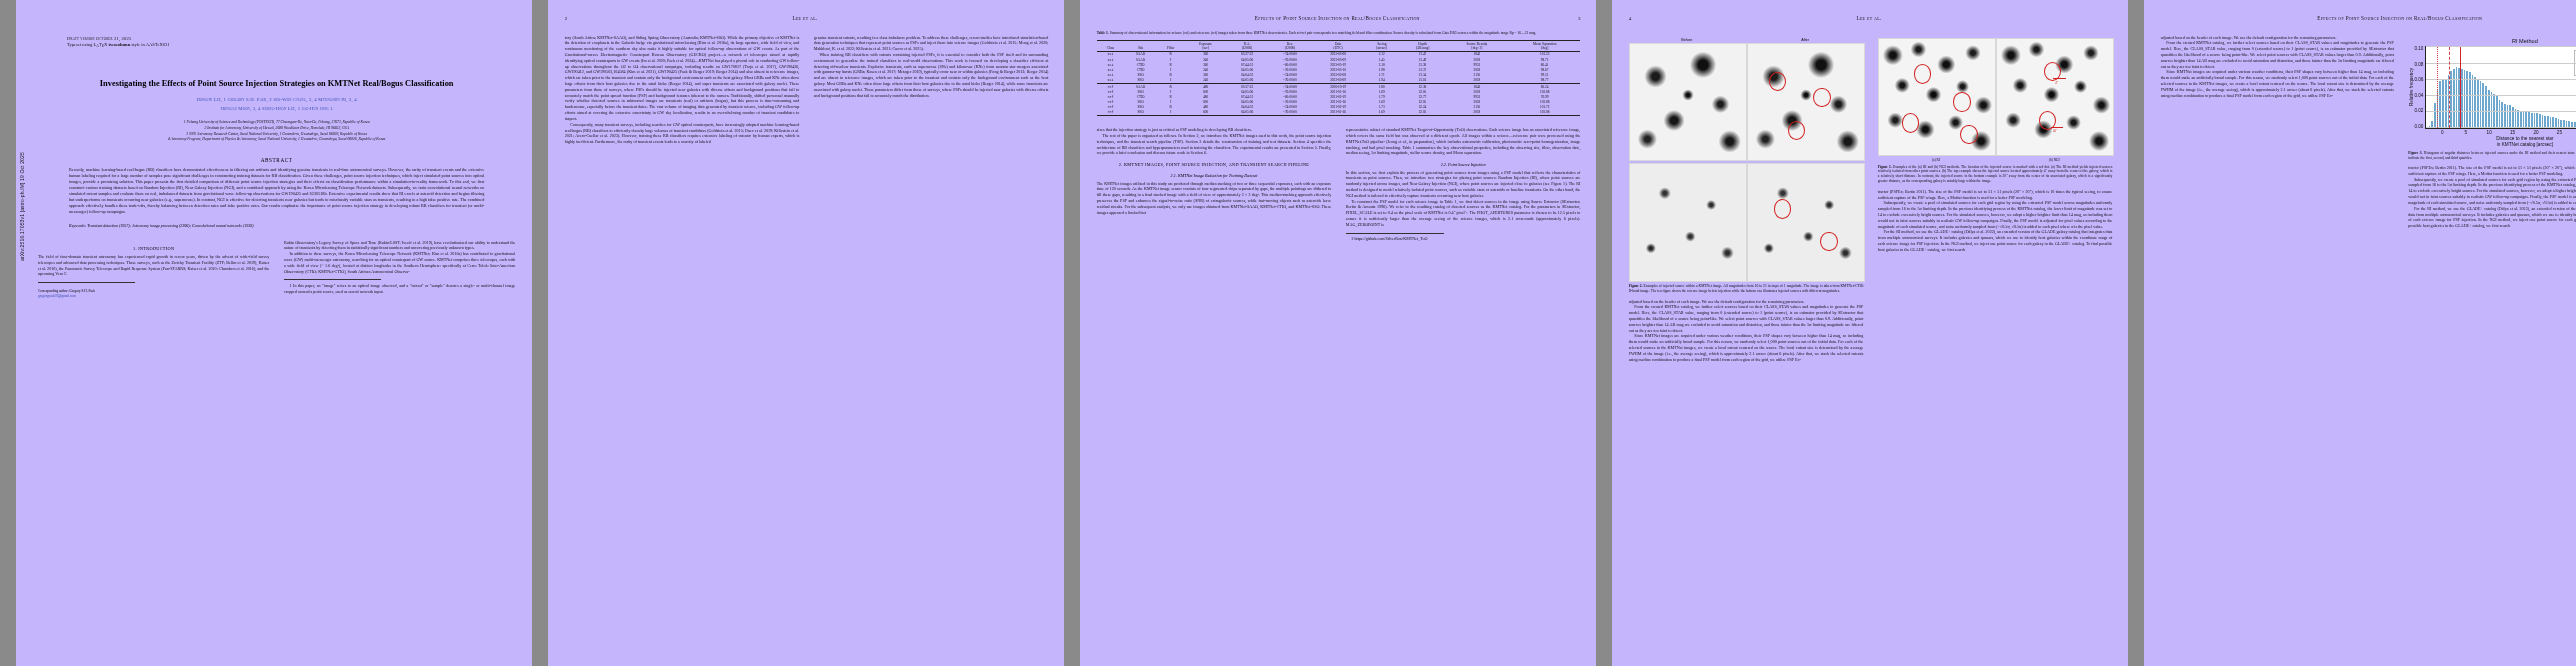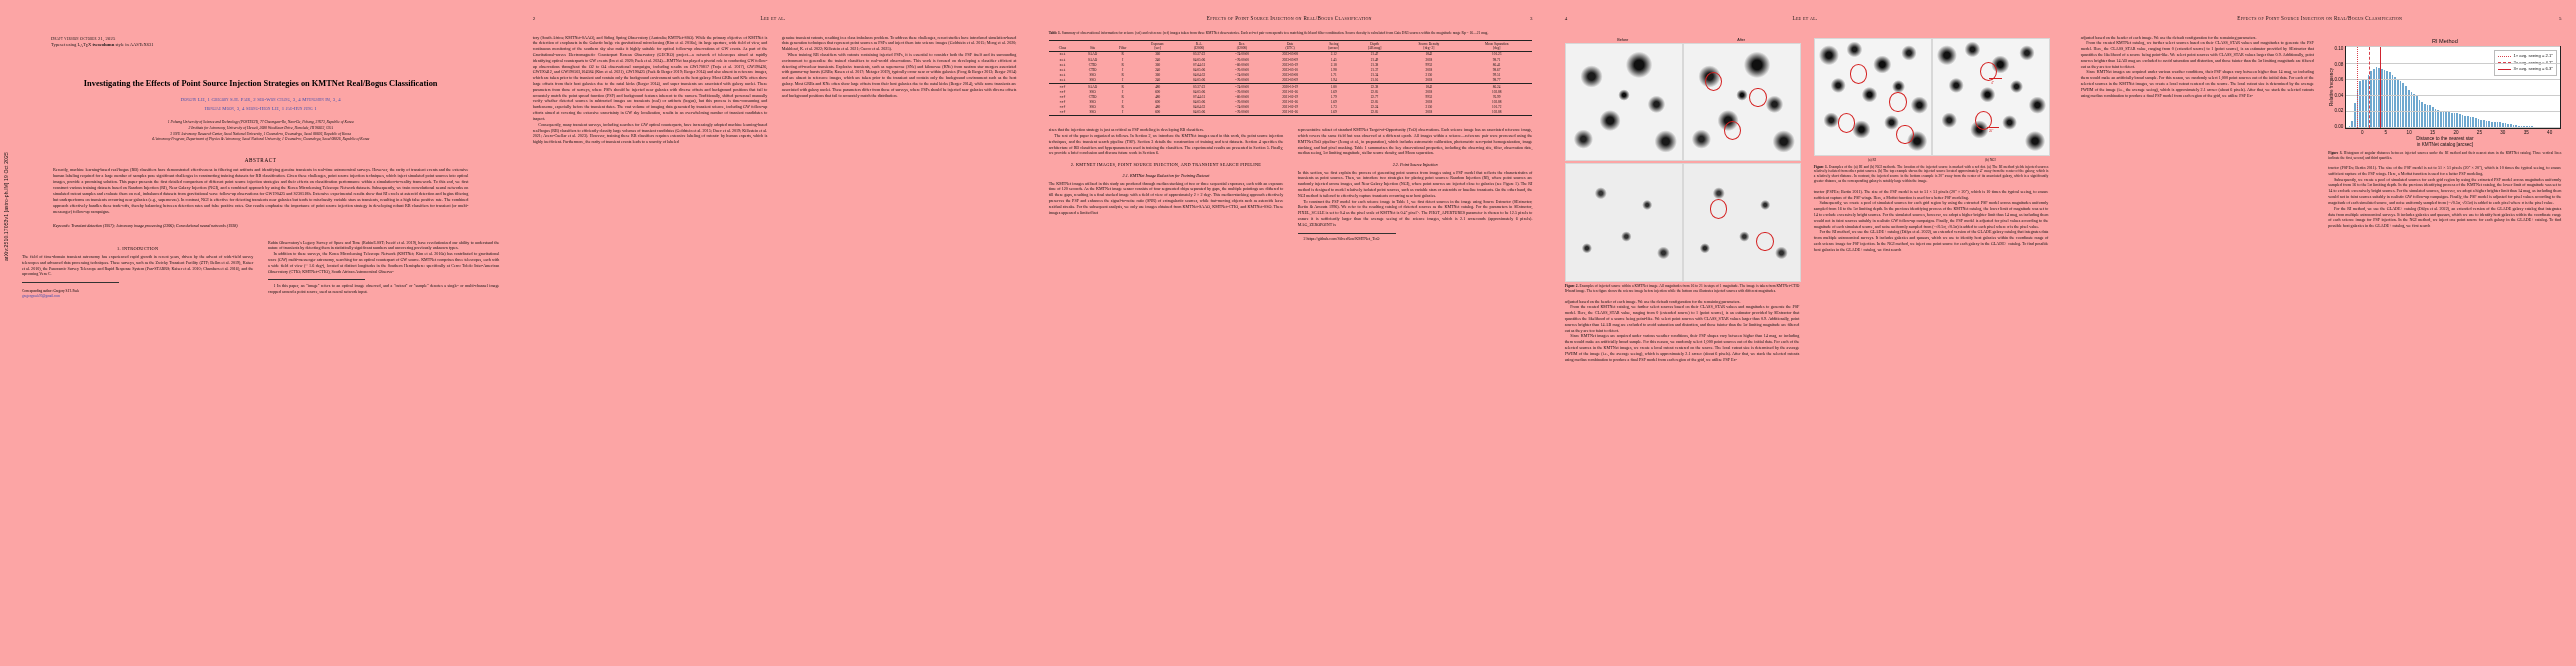--- a/index.html
+++ b/index.html
@@ -14,25 +14,26 @@
     font-family: "Liberation Serif", serif;
   }
   .sheet-strip {
     display: flex;
     width: 2576px;
     height: 667px;
     gap: 0;
   }
   .page {
     position: relative;
-    background: #fca5a5;
+    background: #c4b5fd;
     height: 667px;
     box-sizing: border-box;
     overflow: hidden;
     flex: 0 0 auto;
+    margin-left: 16px;
   }
   .page.p1 { width: 516px; padding: 14.5px 16.7px 5.6px 22px; }
   .page.p2 { width: 516px; padding: 14.5px 15.6px 5.6px 16.7px; }
   .page.p3 { width: 516px; padding: 14.5px 15.6px 5.6px 16.7px; }
   .page.p4 { width: 516px; padding: 14.5px 15.6px 5.6px 16.7px; }
   .page.p5 { width: 513px; padding: 14.5px 15.6px 5.6px 16.7px; }
 
   
   .arxiv-stamp {
     position: absolute;

